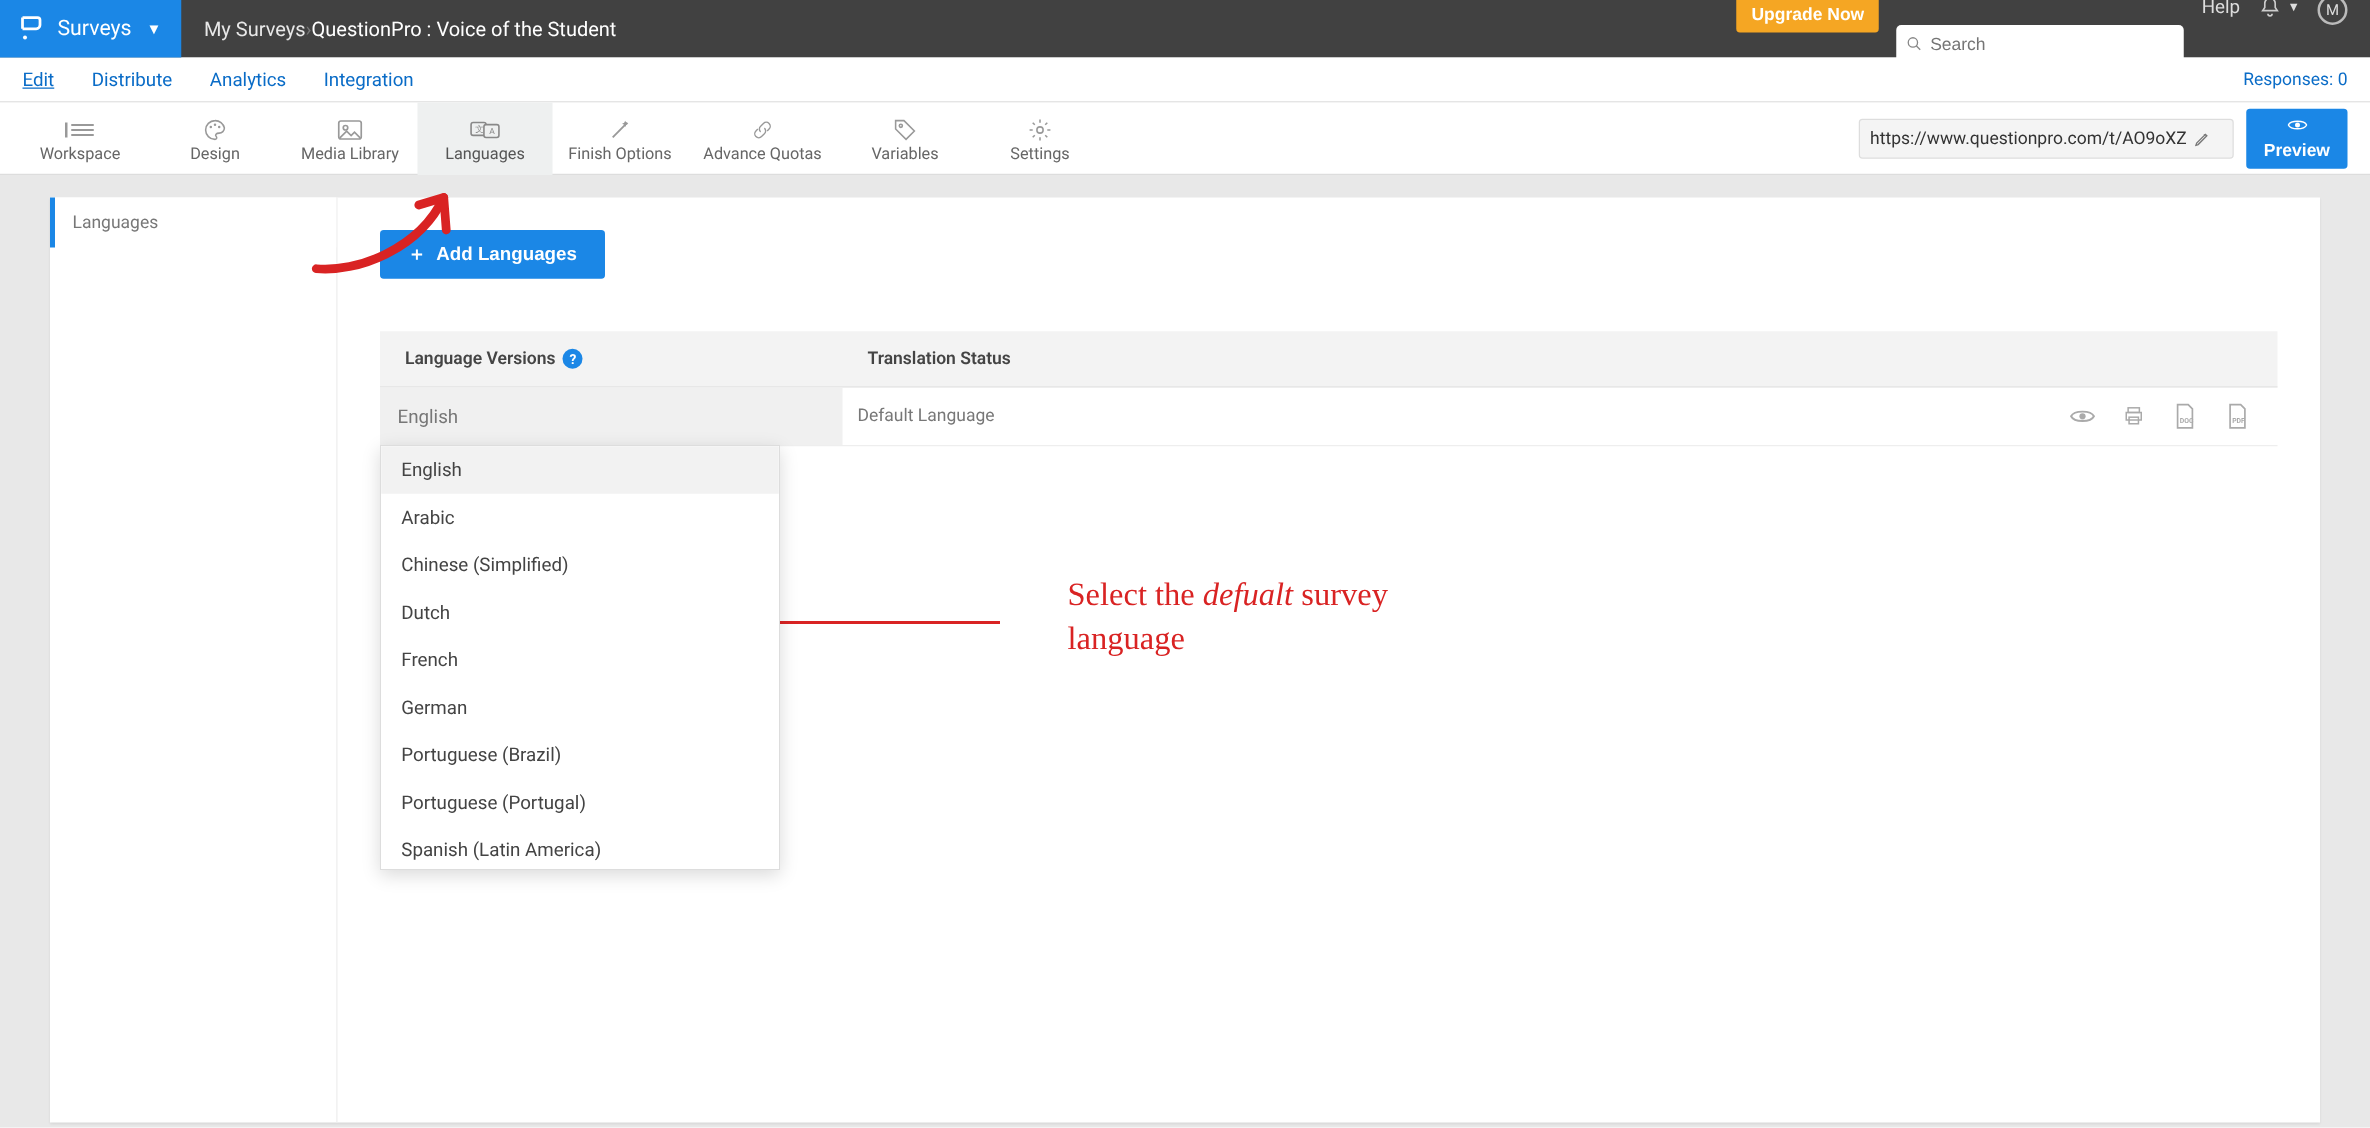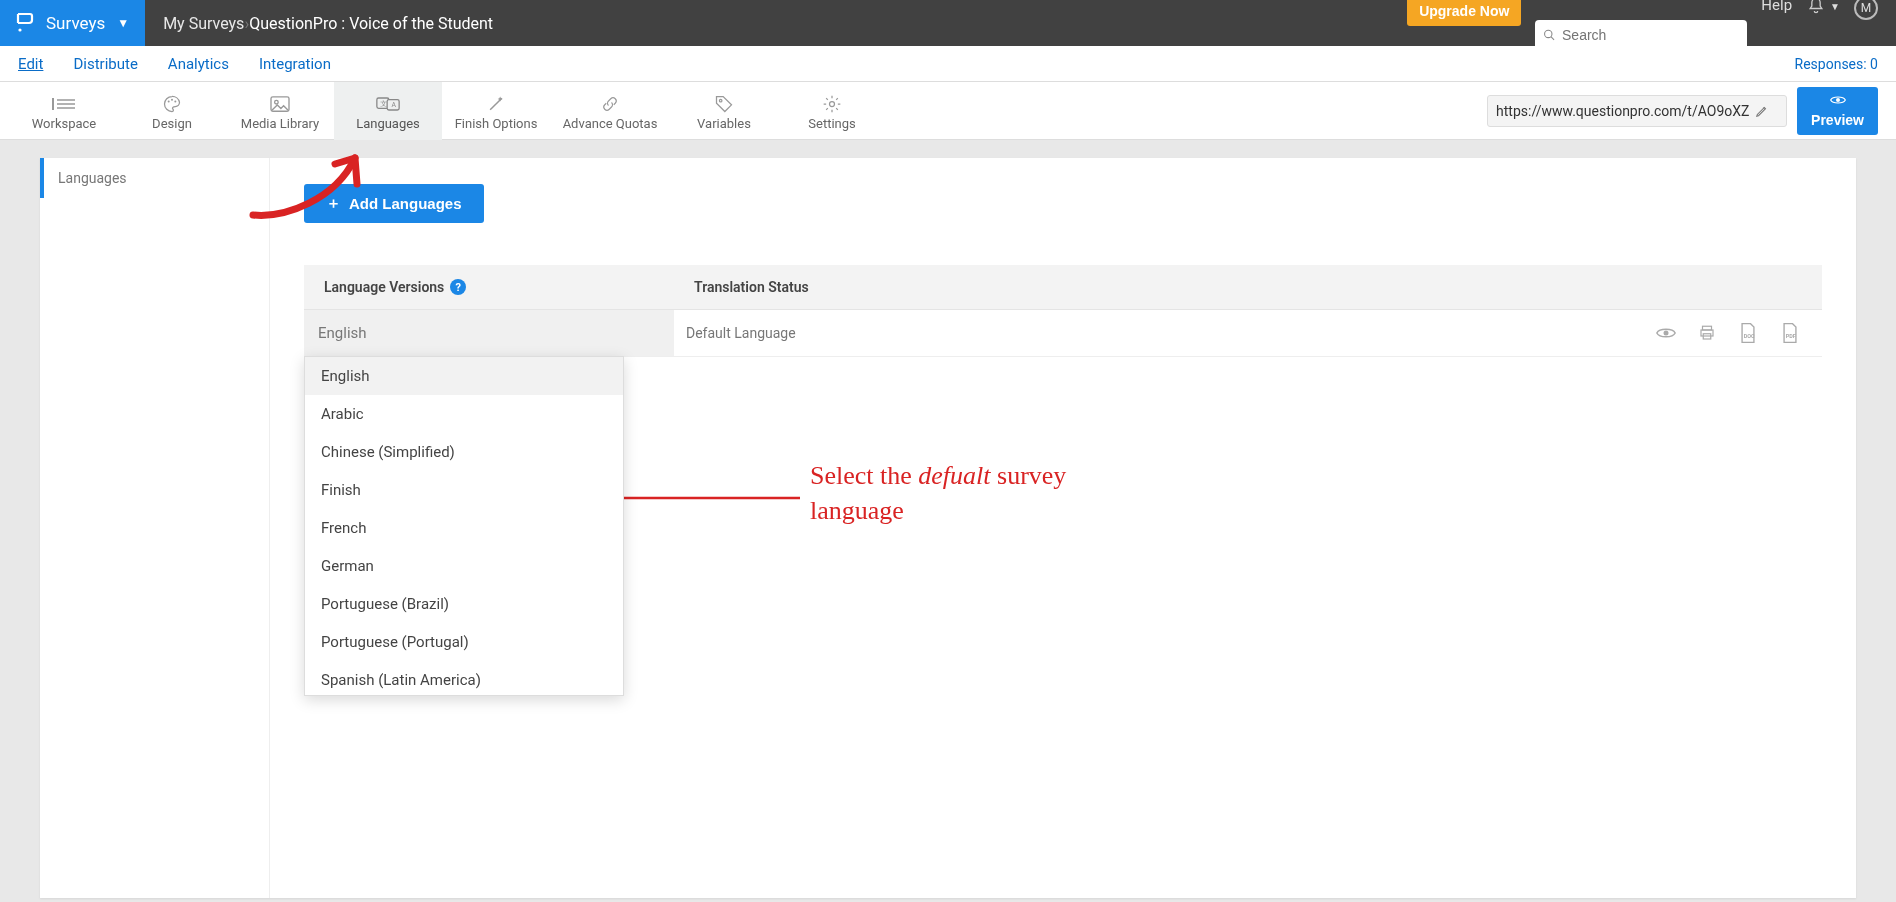--- a/index.html
+++ b/index.html
@@ -8,21 +8,21 @@
   
   .topbar { height: 46px; background: #414141; display: flex; align-items: center; color: #fff; }
   .brand-block { background: #1b87e6; height: 46px; display: flex; align-items: center; padding: 0 16px; gap: 12px; }
   .brand-logo { display:inline-block; }
   .brand-caret { font-size: 12px; }
   .crumb { padding: 0 18px; display: flex; align-items: center; color: #c8c8c8; text-align: center;}
   .crumb .sep { color: #777; }
   .crumb .active { color: #fff;}
   .top-right { margin-left: auto; display: flex; align-items: flex-start; gap: 14px; padding-right: 18px; }
   .upgrade-btn { background: #f5a623; color: #fff; padding: 7px 12px; border-radius: 3px; border: none; font-weight:600; font-size: 14px; cursor:pointer;}
-  .search-wrap { background: #fff; border-radius: 4px; display: flex; align-items: center; height: 30px; width: 212px; padding: 0 8px; gap: 6px; color: #888; margin-top: 24px;}
+  .search-wrap { background: #fff; border-radius: 4px; display: flex; align-items: center; height: 30px; width: 230px; padding: 0 8px; gap: 6px; color: #888; margin-top: 24px;}
   .search-wrap input { border:none; outline:none; width:100%; font-size:14px; color:#333;}
   .help-link { color: #ddd; font-size: 15px;}
   .bell-wrap { display:flex; align-items:center; gap:4px; color:#ddd;}
   .avatar-circle { width:24px; height:24px; border-radius:50%; border:2px solid #bbb; display:flex; align-items:center; justify-content:center; font-size:12px; color:#ddd;}
 
   
   .subnav { height: 36px; background: #fff; border-bottom: 1px solid #ddd; display: flex; align-items:center; padding: 0 18px; gap: 30px; }
   .subnav a { color: #0a6cc7; font-size: 15px; text-decoration:none; cursor:pointer;}
   .subnav a.underline { text-decoration:underline;}
   .subnav .resp { margin-left:auto; color:#0a6cc7; font-size:14px;}
@@ -57,21 +57,21 @@
   .status-cell { padding:14px 12px; color:#777; font-size:14px; flex:1; display:flex; align-items:center;}
   .actions-cell { display:flex; align-items:center; gap:22px; padding-right:22px; color:#aaa;}
 
   .dropdown { position:absolute; top:46px; left:0; width:320px; background:#fff; border:1px solid #ddd; box-shadow:0 4px 14px rgba(0,0,0,.15); max-height:340px; overflow-y:auto; z-index:10;}
   .dropdown-item { padding:10px 16px; font-size:15px; color:#444; cursor:pointer;}
   .dropdown-item:hover, .dropdown-item.sel { background:#f2f2f2;}
   .dropdown::-webkit-scrollbar { width:10px;}
   .dropdown::-webkit-scrollbar-thumb { background:#bbb;}
 
   
-  .annotation-arrow { position:absolute; color:#d92323; font-size:26px; font-family: Georgia, serif; }
+  .annotation-arrow { position:absolute; color:#d92323; font-size:26px; font-family: Georgia, serif; margin-left: 44px; }
   .annotation-text { line-height:1.35;}
   .annotation-text .it { font-style:italic;}
 
   svg { display:block; }
 </style>
 </head>
 <body>
 
 <div class="topbar">
   <div class="brand-block">
@@ -234,21 +234,21 @@
     </div>
 
     <div class="table-row">
       <div class="lang-cell">
         <div class="lang-select">
           <span>English</span>
           <div class="dropdown">
             <div class="dropdown-item sel">English</div>
             <div class="dropdown-item">Arabic</div>
             <div class="dropdown-item">Chinese (Simplified)</div>
-            <div class="dropdown-item">Finish</div>
+            <div class="dropdown-item">Dutch</div>
             <div class="dropdown-item">French</div>
             <div class="dropdown-item">German</div>
             <div class="dropdown-item">Portuguese (Brazil)</div>
             <div class="dropdown-item">Portuguese (Portugal)</div>
             <div class="dropdown-item">Spanish (Latin America)</div>
           </div>
         </div>
       </div>
       <div class="status-cell">Default Language</div>
       <div class="actions-cell">

